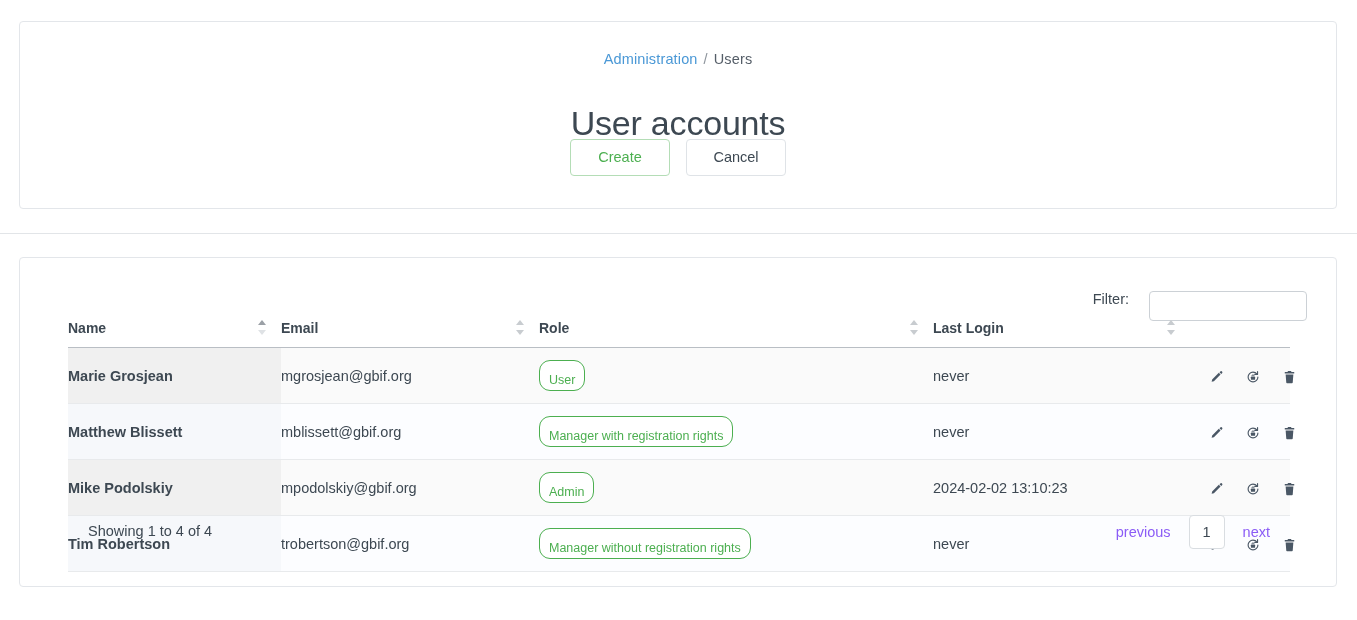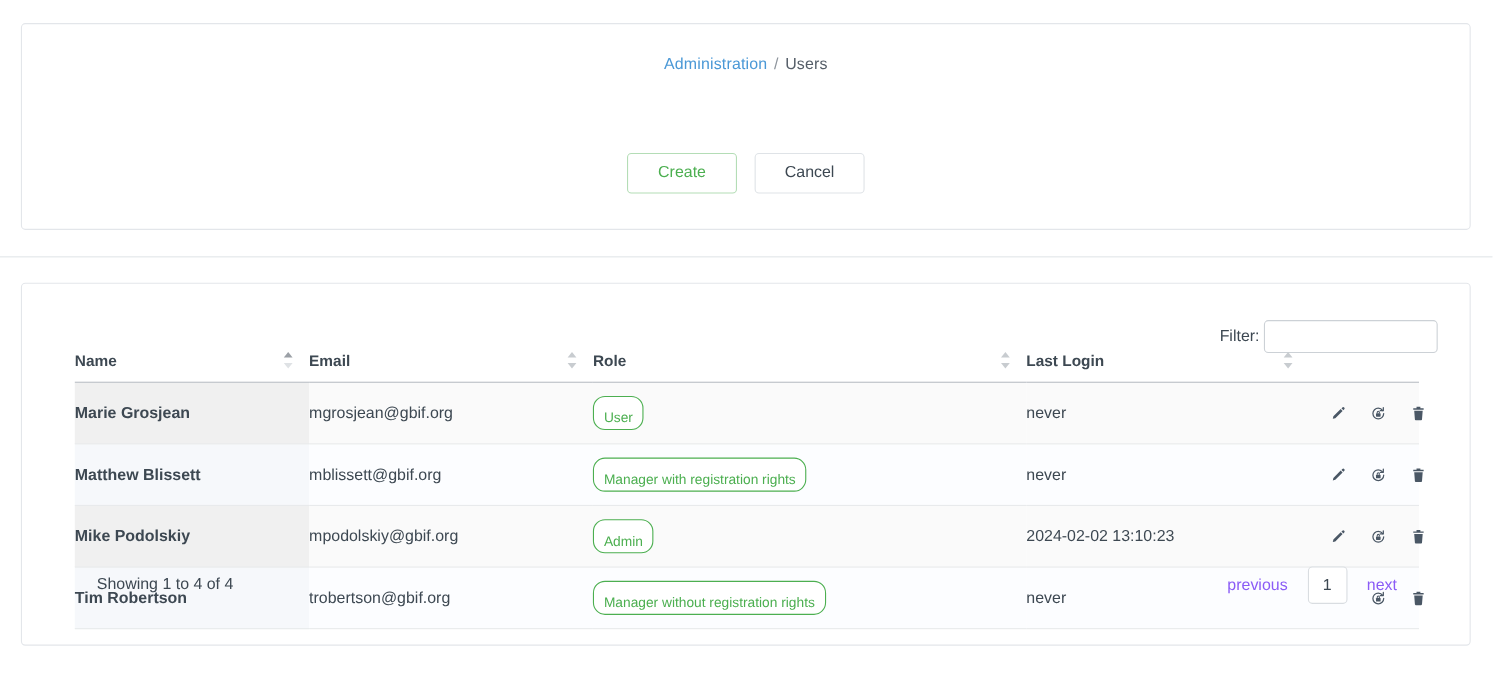--- a/index.html
+++ b/index.html
@@ -120,22 +120,22 @@
     background: #ffffff;
     border: 1px solid #e3e6ea;
     border-radius: 4px;
   }
 
   .filter-wrap {
     position: absolute;
     right: 29px;
     top: 33px;
     display: flex;
-    align-items: center;
-    gap: 4px;
+    align-items: flex-start;
+    gap: 20px;
   }
   .filter-label {
     font-size: 14.5px;
     color: #3d4852;
   }
   .filter-input {
     width: 158px;
     height: 30px;
     border: 1px solid #ccd1d6;
     border-radius: 4px;
@@ -306,20 +306,21 @@
 <body>
 
 <div class="page">
 
   <div class="header-card">
 
     <div class="breadcrumb">
       <a href="#">Administration</a><span class="sep">/</span><span class="current">Users</span>
     </div>
 
+    <h1 class="page-title">User accounts</h1>
 
     <div class="btn-row">
       <button class="btn btn-create">Create</button>
       <button class="btn btn-cancel">Cancel</button>
     </div>
 
   </div>
 
   <div class="full-divider"></div>
 

